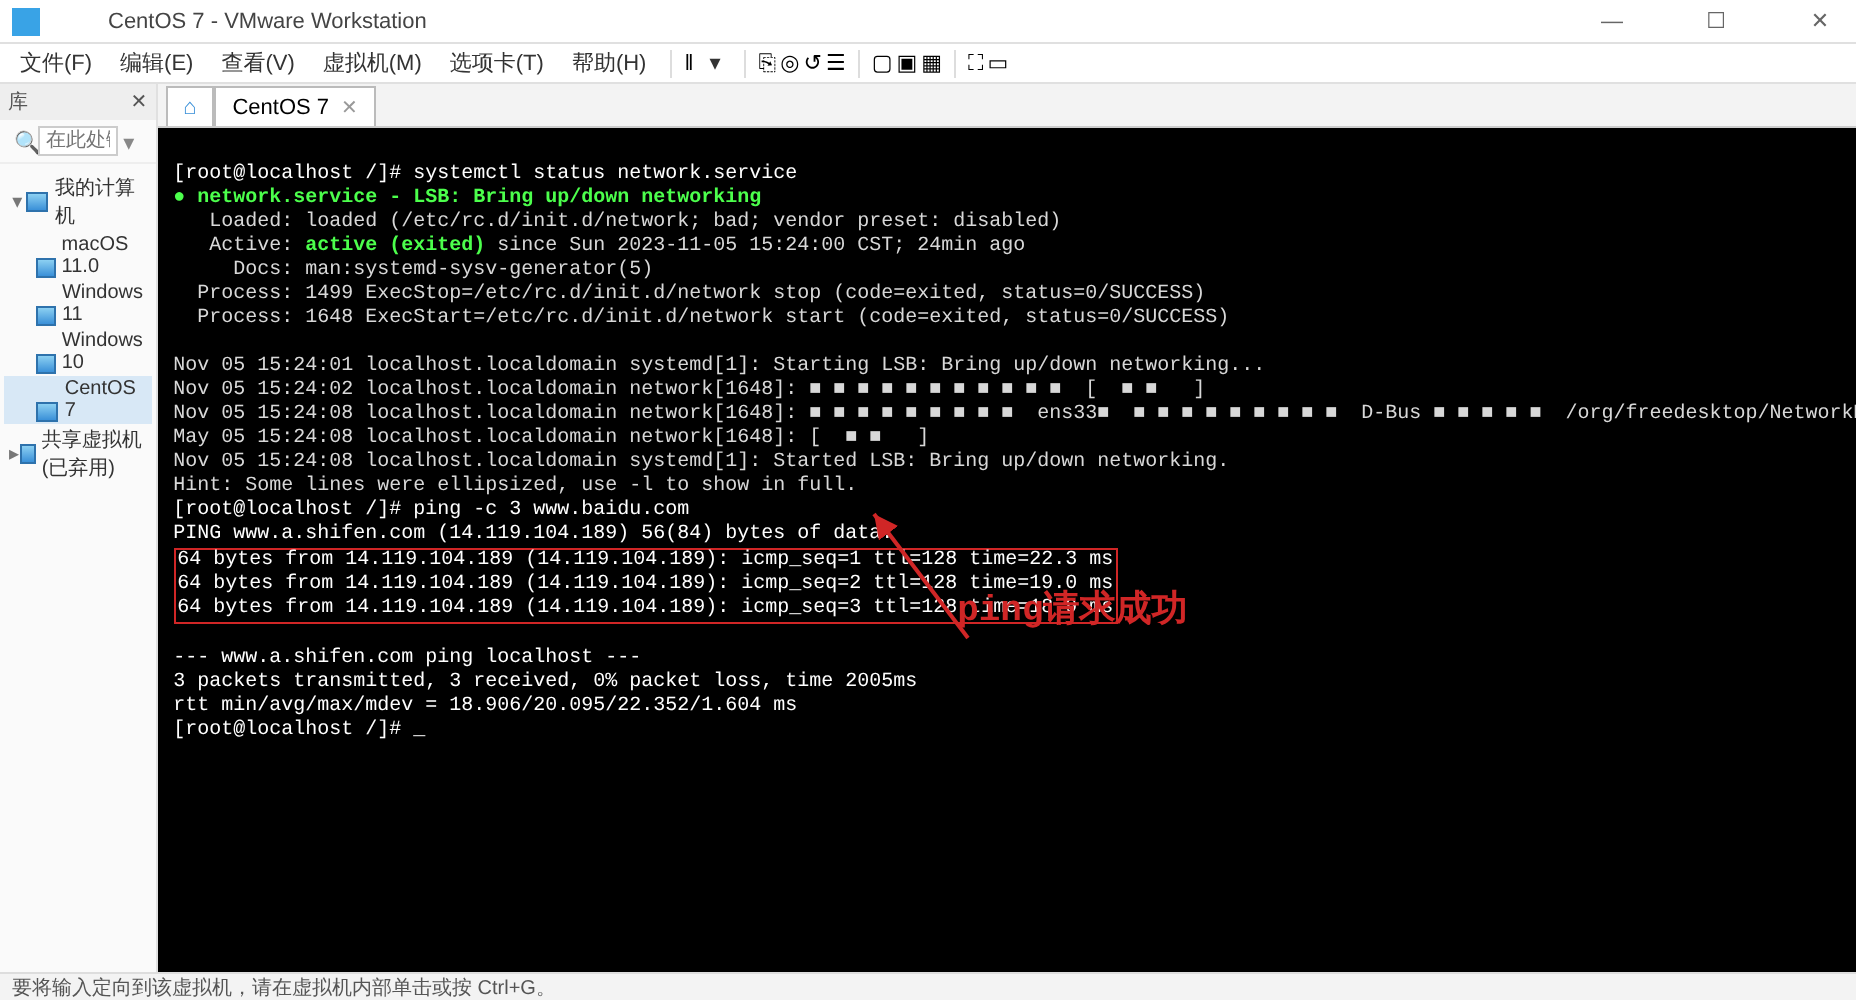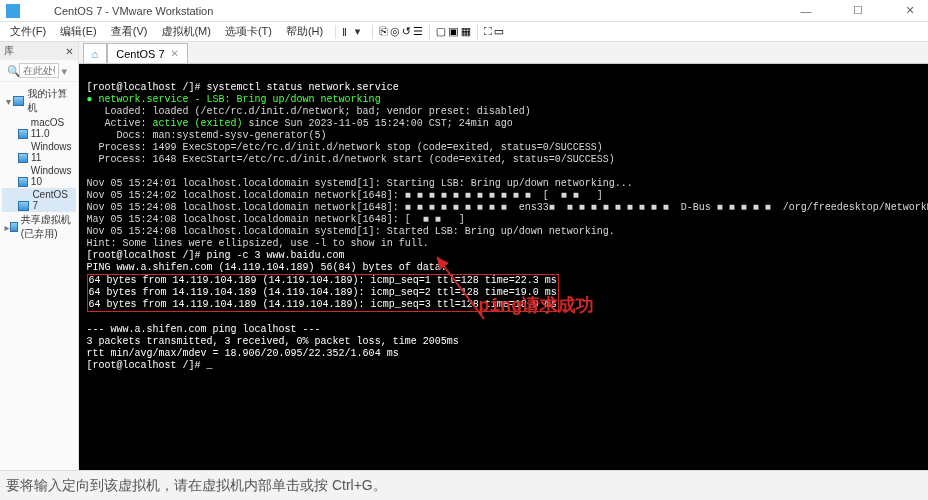--- a/index.html
+++ b/index.html
@@ -24,25 +24,25 @@
 .tree .monitor { background: linear-gradient(#8cd0f2,#3a90d8); border: 1px solid #2e72ac; }
 .tree .indent1 { padding-left: 16px; align-items: flex-end; }
 .tree .sel { background: #d8e8f6; }
 .content { flex: 1; display: flex; flex-direction: column; background: #000; position: relative; }
 .tabs { height: 22px; background: #f3f3f3; display: flex; align-items: flex-end; padding: 0 4px; border-bottom: 1px solid #ccc; }
 .tabs .tab { display: flex; align-items: center; height: 20px; padding: 0 8px; border: 1px solid #bbb; border-bottom: none; background: #fff; font-size: 11px; cursor: pointer; column-gap: 6px; }
 .tabs .tab .home { color: #3a90d8; }
 .tabs .tab .x { color: #999; cursor: pointer; font-size: 10px; }
 .term { flex: 1; background: #000; color: #d8d8d8; font-family: "Consolas","Courier New",monospace; font-size: 10px; line-height: 12px; padding: 6px 8px; white-space: pre; overflow: hidden; position: relative; }
 .term .w { color: #ffffff; }
-.term .g { color: #4cff4c; }
+.term .g { color: #4cff4c; font-weight: bold; }
 .term .hl { border: 1px solid #d02626; padding: 0 1px; display: inline-block; }
 .annot { position: absolute; color: #d02626; font-size: 18px; font-weight: bold; pointer-events: none; }
 .arrow { position: absolute; pointer-events: none; }
-.statusbar { height: 30px; background: #f3f3f3; border-top: 1px solid #ddd; display: flex; align-items: center; padding: 0 6px; font-size: 14px; color: #555; }
+.statusbar { height: 14px; background: #f3f3f3; border-top: 1px solid #ddd; display: flex; align-items: center; padding: 0 6px; font-size: 10px; color: #555; }
 </style>
 </head>
 <body>
 
 <div class="titlebar">
   <span class="logo"></span>
   <span class="title">CentOS 7 - VMware Workstation</span>
   <span class="wbtn">—</span>
   <span class="wbtn">☐</span>
   <span class="wbtn">✕</span>

